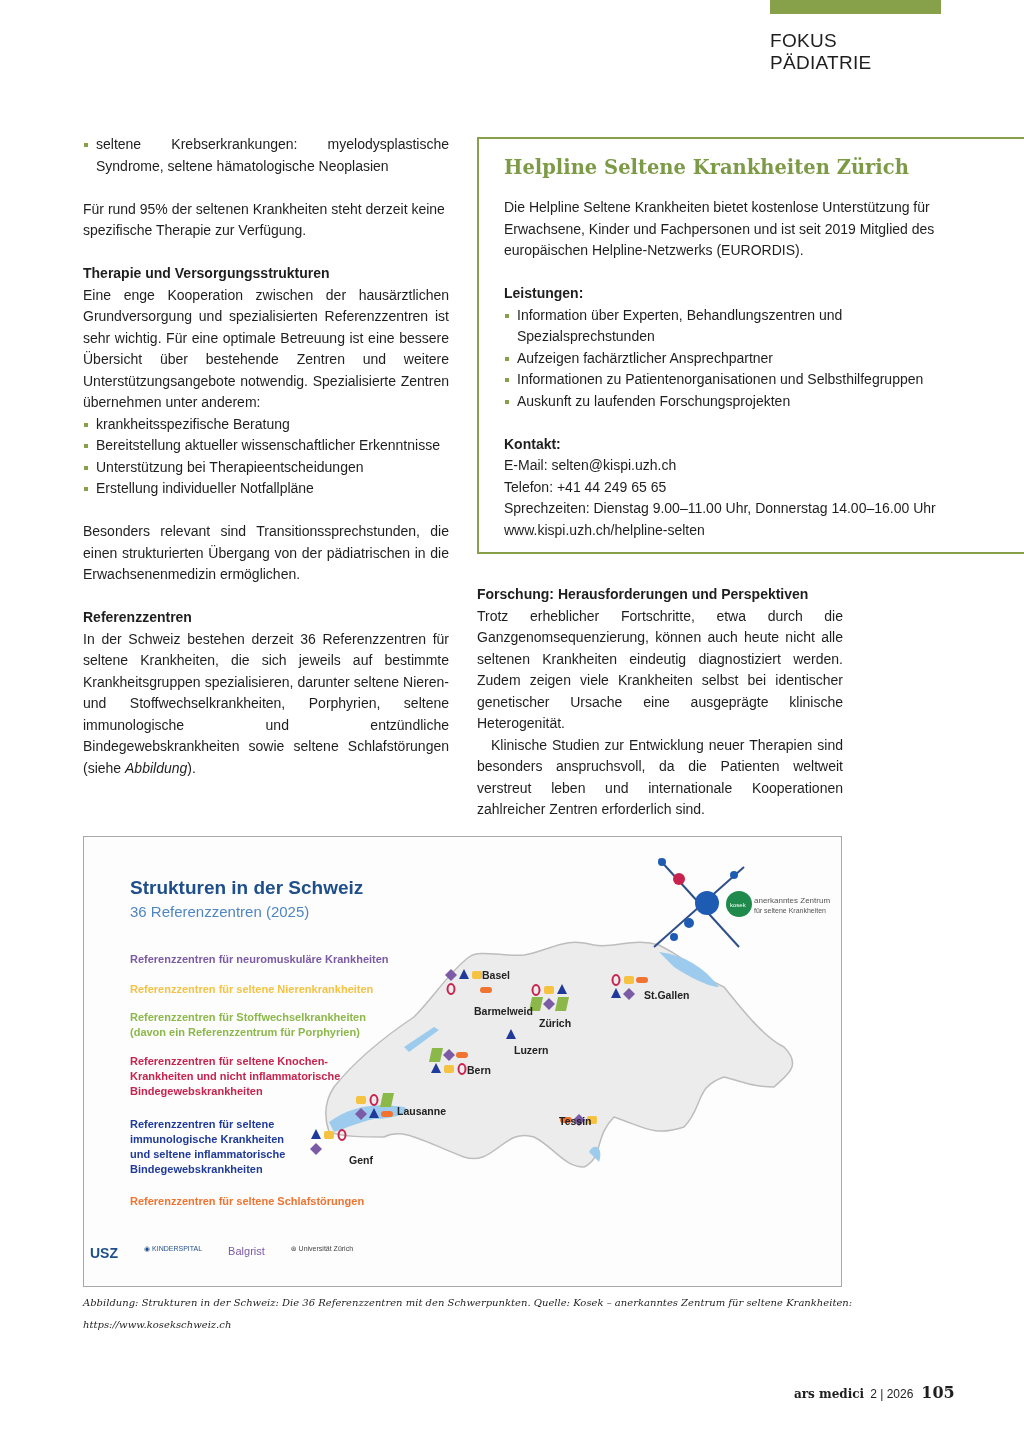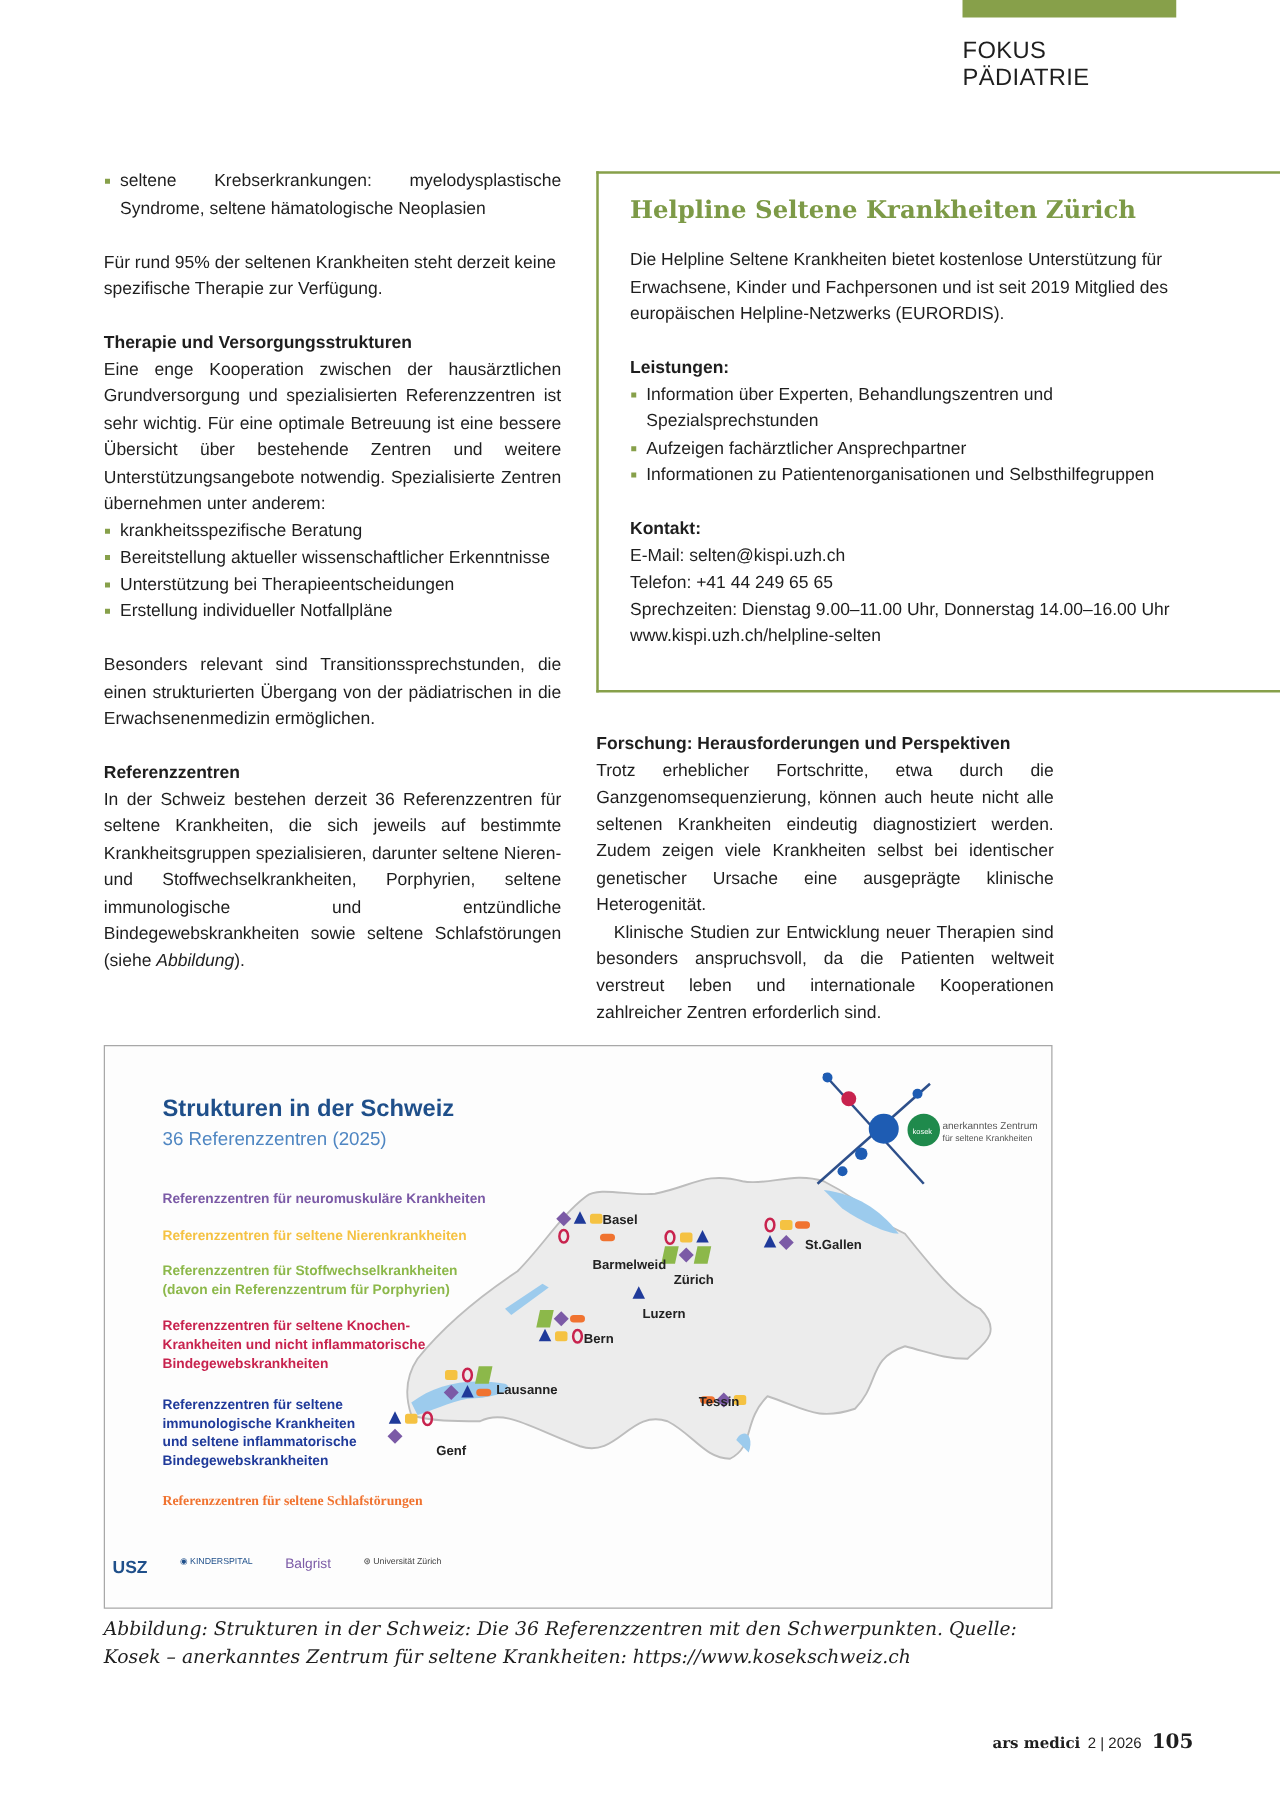--- a/index.html
+++ b/index.html
@@ -21,21 +21,21 @@
 
   .box { position: absolute; left: 477px; top: 137px; width: 547px; height: 417px; border: 2px solid #87a04a; border-right: none; box-sizing: border-box; }
   .box-inner { position: absolute; left: 25px; top: 14px; width: 440px; font-size: 14px; line-height: 21.5px; }
   .box-title { font-family: "DejaVu Serif", "Liberation Serif", serif; font-weight: 700; color: #7d9a47; font-size: 19.5px; line-height: 30px; margin: 0 0 14px 0; }
   .box-inner p { text-align: left; }
 
   .figure { position: absolute; left: 83px; top: 836px; width: 759px; height: 451px; border: 1px solid #a8a8a8; box-sizing: border-box; background: #fdfdfd; overflow: hidden; }
   .fig-title { position: absolute; left: 46px; top: 40px; font-size: 19px; font-weight: 700; color: #1f4f8a; }
   .fig-sub { position: absolute; left: 46px; top: 66px; font-size: 15px; color: #4f86c2; }
   .legend { position: absolute; left: 46px; font-size: 11px; font-weight: 700; line-height: 15px; }
-  .caption { position: absolute; left: 83px; top: 1292px; width: 770px; font-family: "DejaVu Serif", "Liberation Serif", serif; font-style: italic; font-size: 15px; line-height: 22px; color: #1e1e1e; }
+  .caption { position: absolute; left: 83px; top: 1292px; width: 770px; font-family: "DejaVu Serif", "Liberation Serif", serif; font-style: italic; font-size: 10px; line-height: 22px; color: #1e1e1e; }
   .footer { position: absolute; left: 794px; top: 1383px; font-size: 13px; white-space: nowrap; }
   .footer .mag { font-family: "DejaVu Serif", serif; font-weight: 700; font-size: 12px; }
   .footer .issue { margin-left: 6px; font-size: 12px; }
   .footer .page { font-family: "DejaVu Serif", serif; font-weight: 700; font-size: 16px; margin-left: 8px; }
   .logo { position: absolute; top: 1245px; font-size: 10px; }
   .citylabel { font-family: "Liberation Sans", sans-serif; font-weight: 700; font-size: 10.5px; fill: #222; }
 </style>
 </head>
 <body>
 
@@ -67,20 +67,21 @@
 <div class="box">
   <div class="box-inner">
     <div class="box-title">Helpline Seltene Krankheiten Zürich</div>
     <p>Die Helpline Seltene Krankheiten bietet kostenlose Unterstützung für Erwachsene, Kinder und Fachpersonen und ist seit 2019 Mitglied des europäischen Helpline-Netzwerks (EURORDIS).</p>
     <div class="gap"></div>
     <h3>Leistungen:</h3>
     <ul>
       <li>Information über Experten, Behandlungszentren und Spezialsprechstunden</li>
       <li>Aufzeigen fachärztlicher Ansprechpartner</li>
       <li>Informationen zu Patientenorganisationen und Selbsthilfegruppen</li>
+      <li>Auskunft zu laufenden Forschungsprojekten</li>
     </ul>
     <div class="gap"></div>
     <h3>Kontakt:</h3>
     <div>E-Mail: selten@kispi.uzh.ch</div>
     <div>Telefon: +41 44 249 65 65</div>
     <div style="white-space:nowrap">Sprechzeiten: Dienstag 9.00–11.00 Uhr, Donnerstag 14.00–16.00 Uhr</div>
     <div>www.kispi.uzh.ch/helpline-selten</div>
   </div>
 </div>
 
@@ -181,21 +182,21 @@
         <div>Referenzzentren für seltene Knochen-</div>
         <div>Krankheiten und nicht inflammatorische</div>
         <div>Bindegewebskrankheiten</div>
       </div>
       <div class="legend" style="top: 280px; color: rgb(31, 58, 154);">
         <div>Referenzzentren für seltene</div>
         <div>immunologische Krankheiten</div>
         <div>und seltene inflammatorische</div>
         <div>Bindegewebskrankheiten</div>
       </div>
-      <div class="legend" style="top: 357px; color: rgb(240, 115, 48); font-family: Liberation Serif, serif;">
+      <div class="legend" style="top: 357px; color: rgb(240, 115, 48);">
         <div>Referenzzentren für seltene Schlafstörungen</div>
       </div>
     </div>
 
   <div class="logo" style="left:6px;top:408px;position:absolute;display:flex;gap:26px;align-items:flex-start">
     <span style="color:#1f4f8a;font-weight:700;font-size:14px">USZ</span>
     <span style="color:#1f4f8a;font-size:7px">◉ KINDERSPITAL</span>
     <span style="color:#7b5aa6;font-size:11px">Balgrist</span>
     <span style="color:#444;font-size:7px">⊛ Universität Zürich</span>
   </div>

